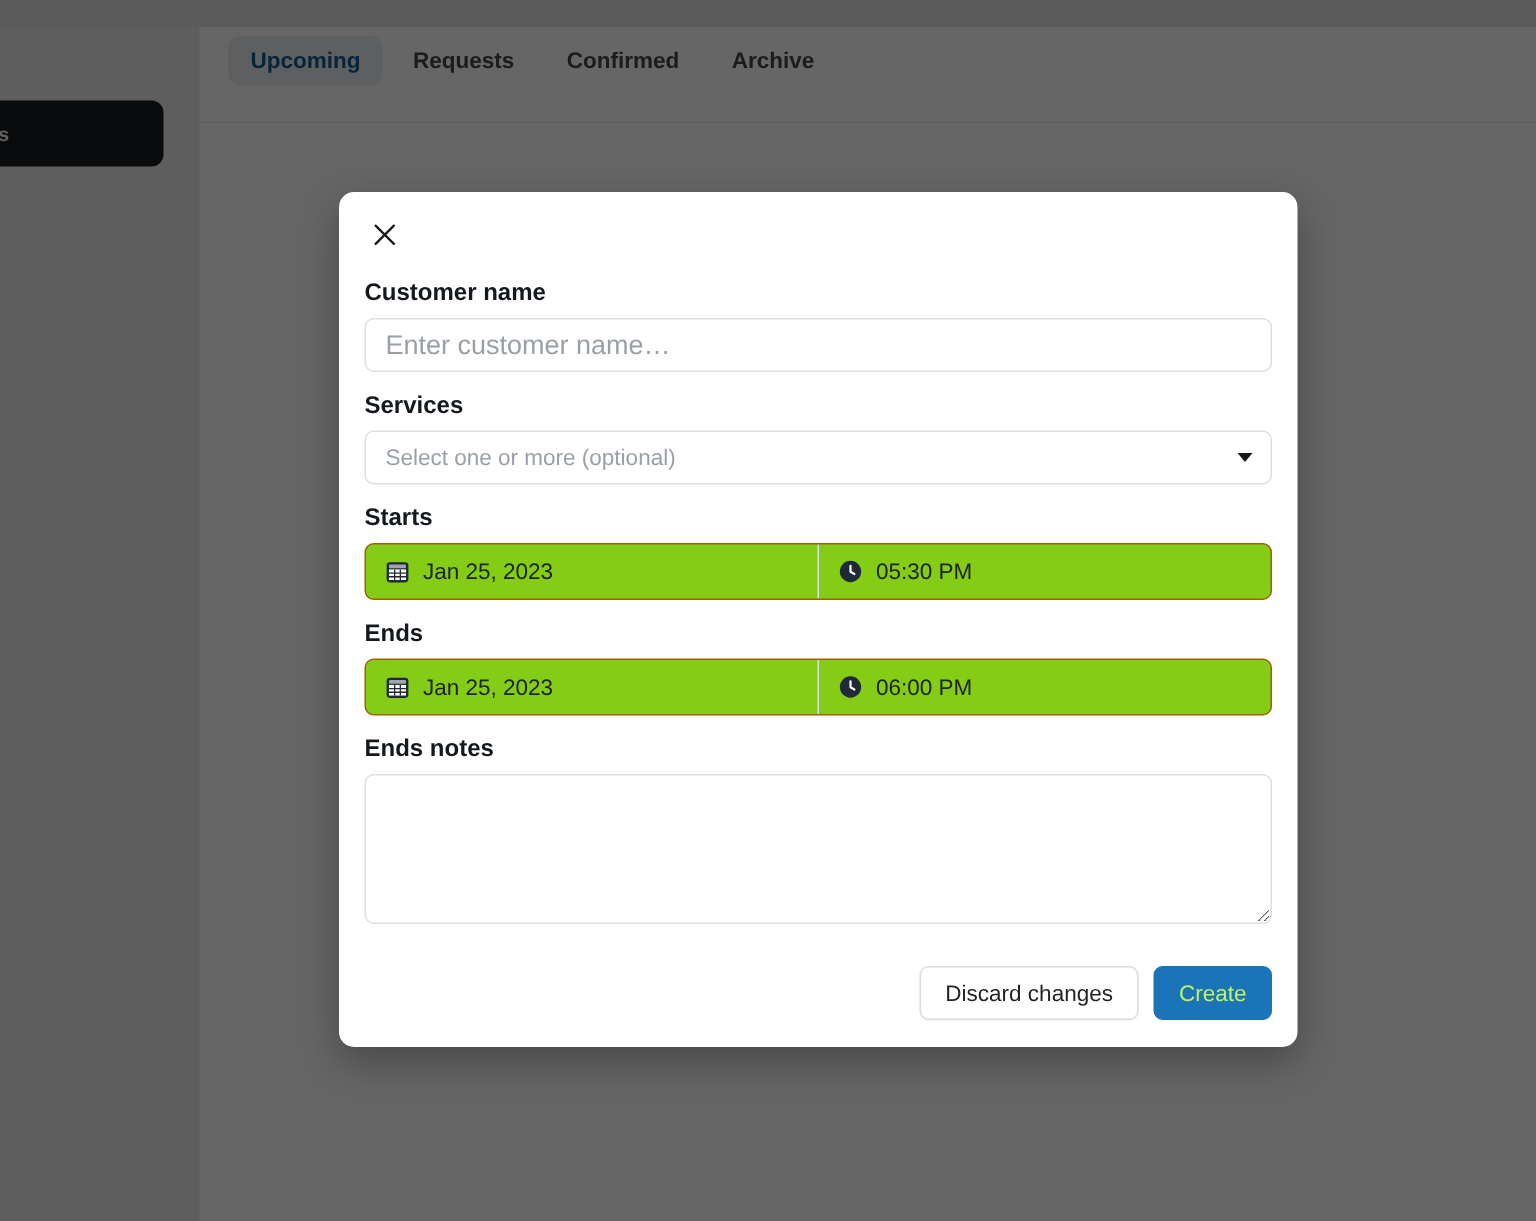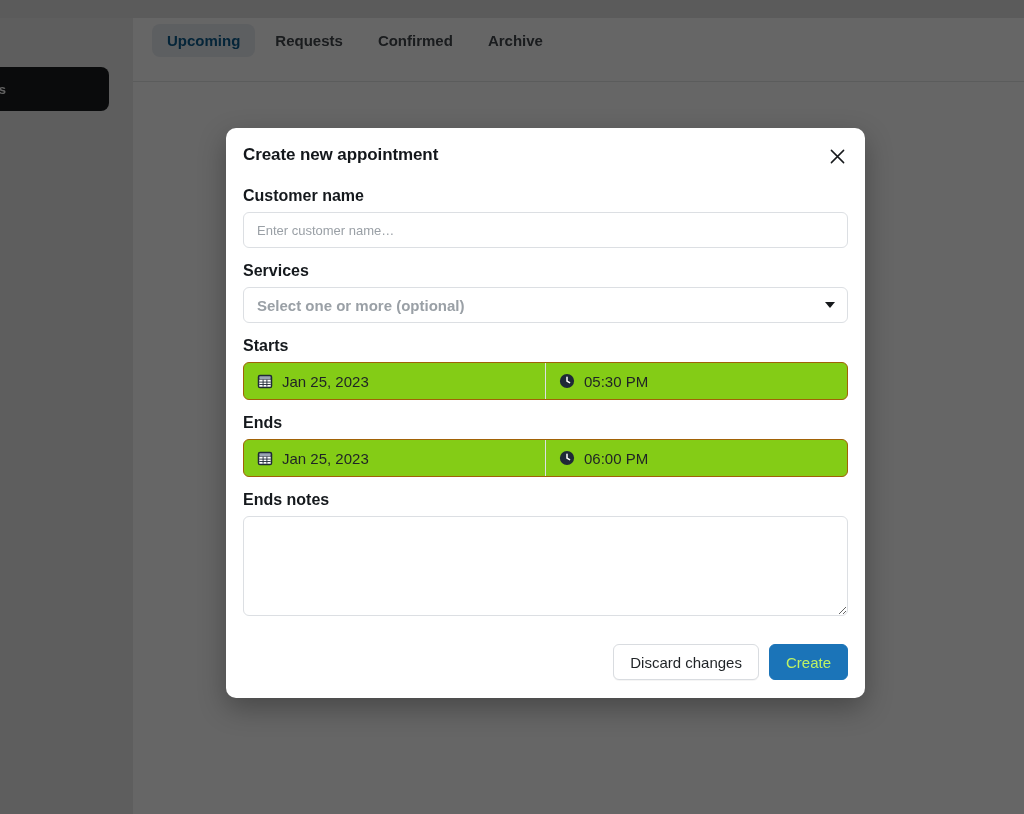--- a/index.html
+++ b/index.html
@@ -159,42 +159,41 @@
   }
 
   .text-input {
     width: 100%;
     height: 36px;
     border: 1px solid #dcdfe3;
     border-radius: 6px;
     background: #ffffff;
     box-sizing: border-box;
     padding: 0 13px;
-    font-size: 13px;
+    font-size: 18px;
     font-family: "Liberation Sans", sans-serif;
     color: #1f2326;
     outline: none;
   }
   .text-input::placeholder { color: #9aa0a6; }
 
   .select-wrap { position: relative; }
   .select-box {
     width: 100%;
     height: 36px;
     border: 1px solid #dcdfe3;
     border-radius: 6px;
     background: #ffffff;
     box-sizing: border-box;
     padding: 0 34px 0 13px;
     display: flex;
     align-items: center;
     font-size: 15px;
     color: #9aa0a6;
     cursor: pointer;
-    font-weight: bold;
   }
   .select-caret {
     position: absolute;
     right: 13px;
     top: 50%;
     transform: translateY(-50%);
     width: 0; height: 0;
     border-left: 5px solid transparent;
     border-right: 5px solid transparent;
     border-top: 6px solid #16191c;
@@ -292,21 +291,20 @@
     </div>
   </div>
 
   <div class="top-chrome"></div>
 
   <div class="overlay"></div>
 
   <div class="modal">
 
     <div class="modal-header">
-      <div class="modal-title">Create new appointment</div>
       <div class="close-btn">
         <svg width="15" height="15" viewBox="0 0 15 15" aria-hidden="true">
           <path d="M1.4 1.4 L13.6 13.6 M13.6 1.4 L1.4 13.6" stroke="currentColor" stroke-width="1.5" stroke-linecap="round" fill="none"></path>
         </svg>
       </div>
     </div>
 
     <div class="field">
       <div class="field-label">Customer name</div>
       <input class="text-input" type="text" placeholder="Enter customer name…" style="">

